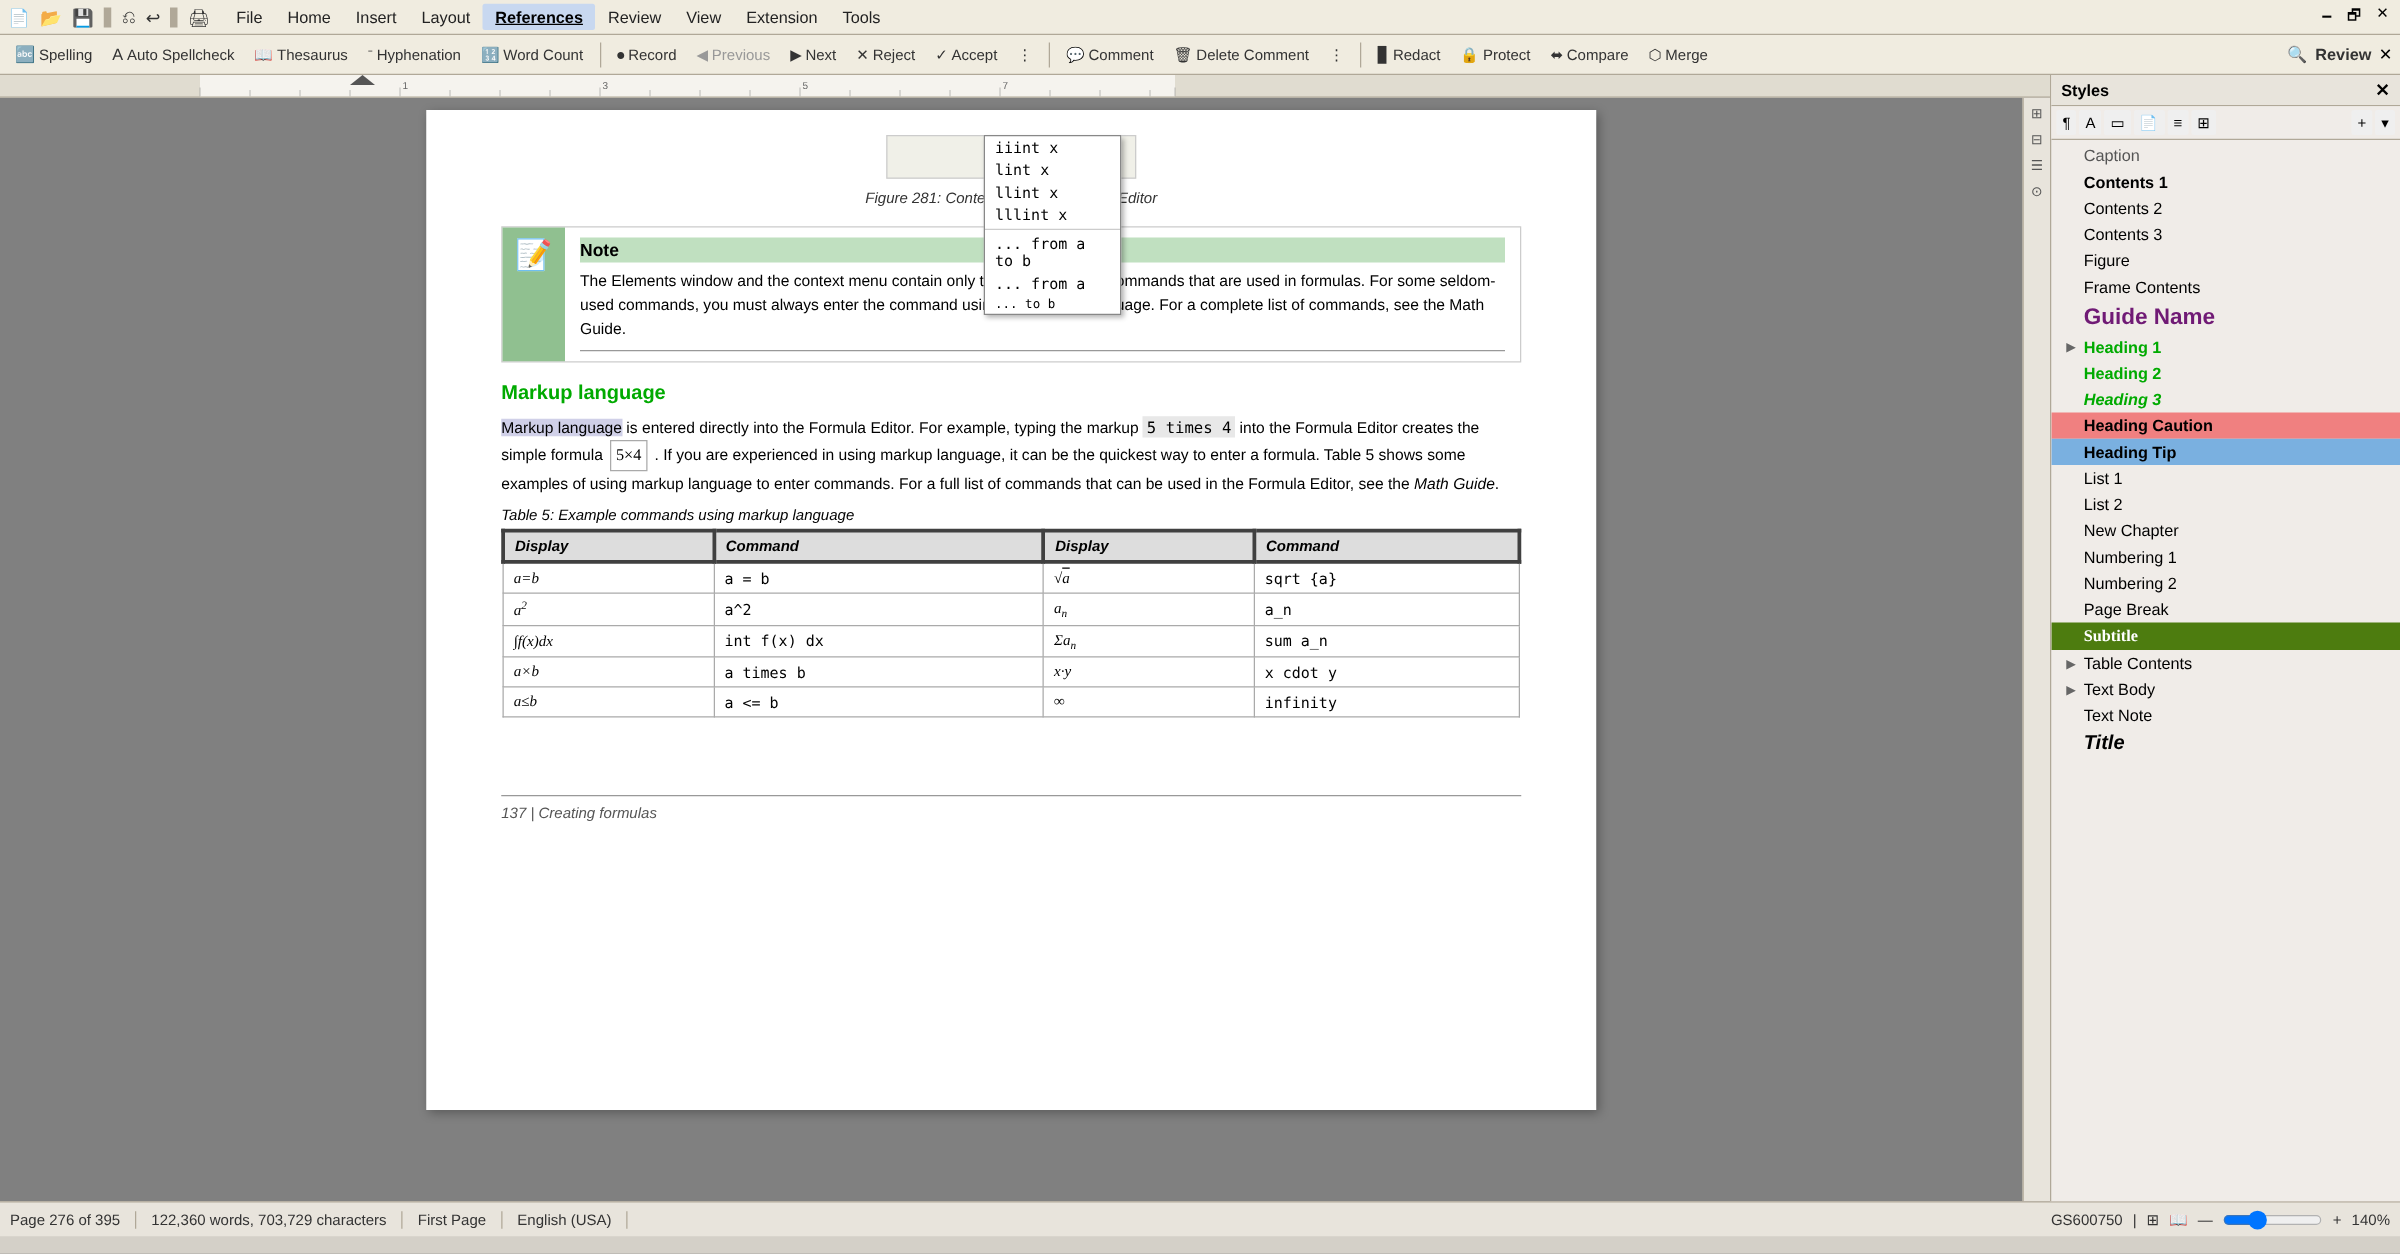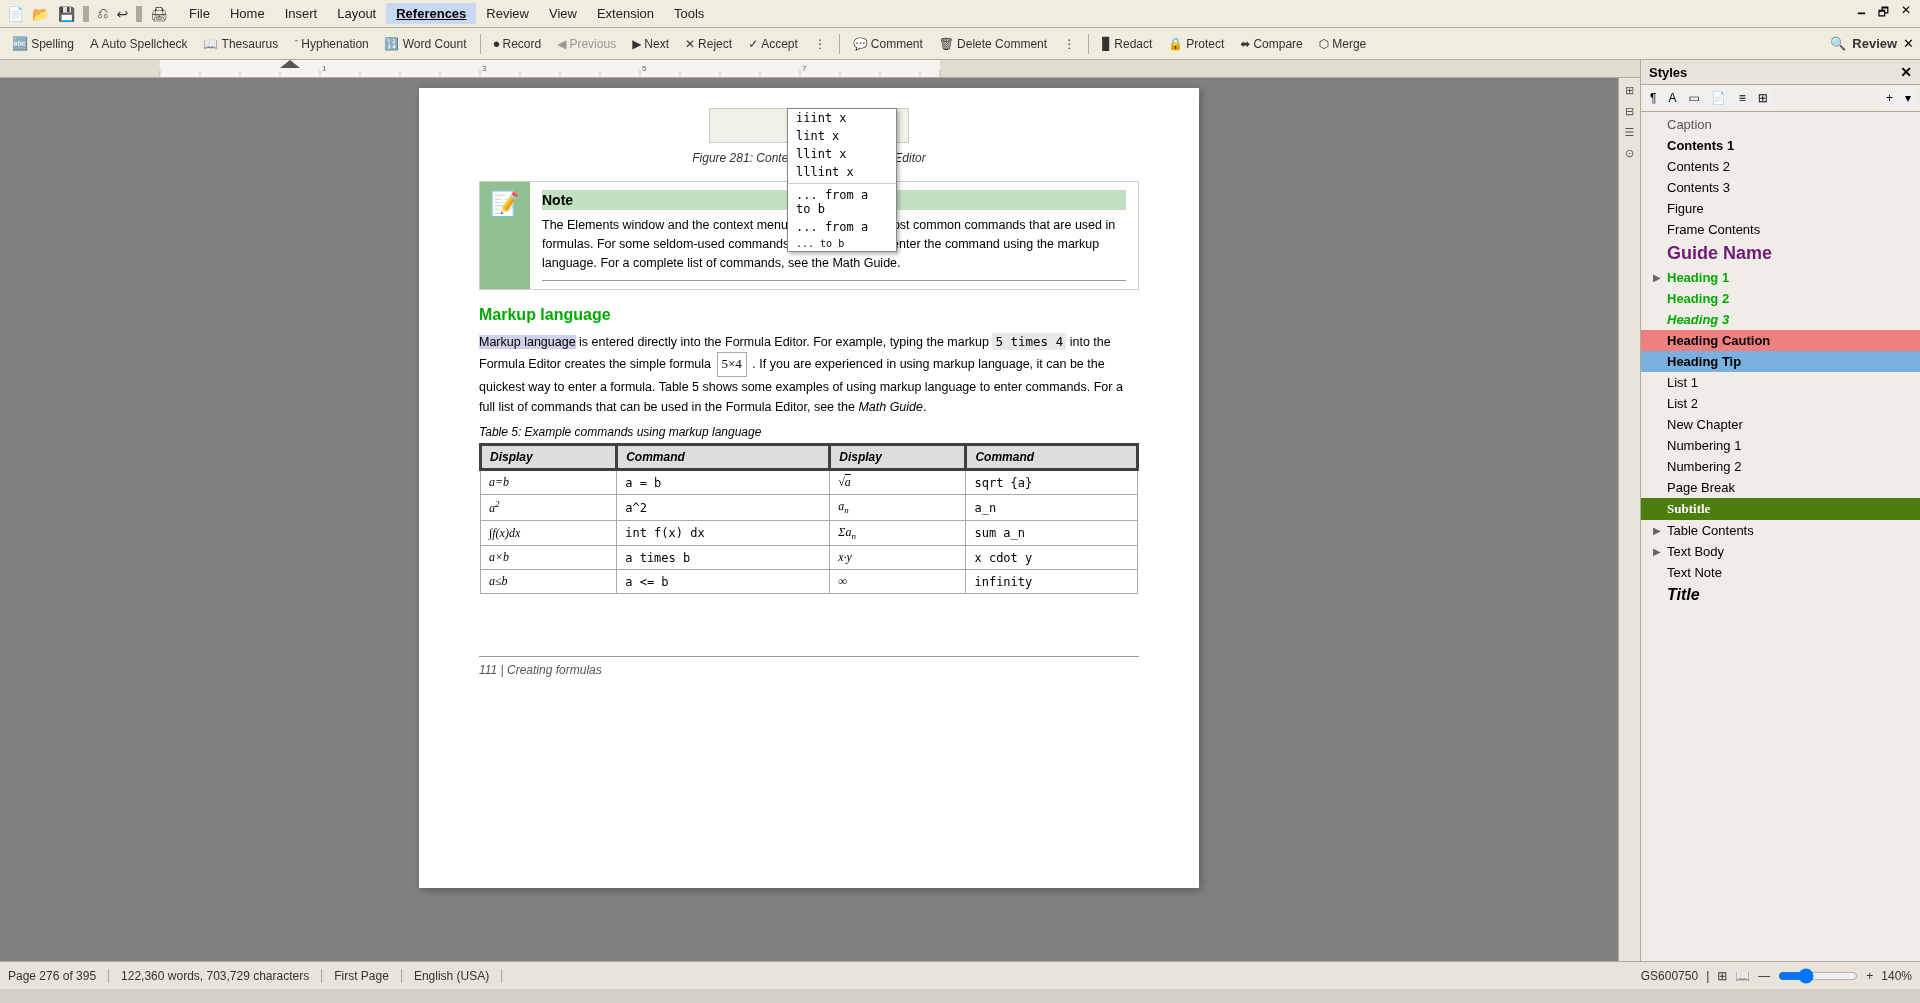--- a/index.html
+++ b/index.html
@@ -31,21 +31,21 @@
     .toolbar-btn .icon { font-size: 13px; }
     .toolbar-sep { width: 1px; height: 20px; background: #b0a898; margin: 0 3px; }
     .review-label { margin-left: auto; font-weight: bold; font-size: 13px; color: #333; }
 
     
     .ruler-area {
       background: #e0dcd0; height: 18px; border-bottom: 1px solid #b0a898;
       display: flex; align-items: center; overflow: hidden; position: relative;
     }
     .doc-page {
-      background: white; width: 780px; min-height: 800px; padding: 20px 60px;
+      background: white; width: 936px; min-height: 800px; padding: 20px 60px;
       box-shadow: 2px 2px 8px rgba(0,0,0,0.3); position: relative;
     }
 
     
     .styles-panel {
       width: 280px; background: #f0ece8; border-left: 1px solid #b0a898;
       display: flex; flex-direction: column; overflow: hidden;
     }
     .styles-header {
       display: flex; align-items: center; justify-content: space-between;
@@ -390,21 +390,21 @@
                 <td class="formula-cell"><span style="font-style:italic;">a</span>≤<span style="font-style:italic;">b</span></td>
                 <td class="cmd-cell">a &lt;= b</td>
                 <td class="formula-cell">∞</td>
                 <td class="cmd-cell"><span style="font-family:monospace;">infinity</span></td>
               </tr>
             </tbody>
           </table>
 
           <div style="height:30px;"></div>
           <div class="page-footer">
-            <span>111 | Creating formulas</span>
+            <span>137 | Creating formulas</span>
           </div>
 
         </div>
       </div>
 
       <div class="right-toolbar">
         <span class="right-toolbar-btn">⊞</span>
         <span class="right-toolbar-btn">⊟</span>
         <span class="right-toolbar-btn">☰</span>
         <span class="right-toolbar-btn">⊙</span>

